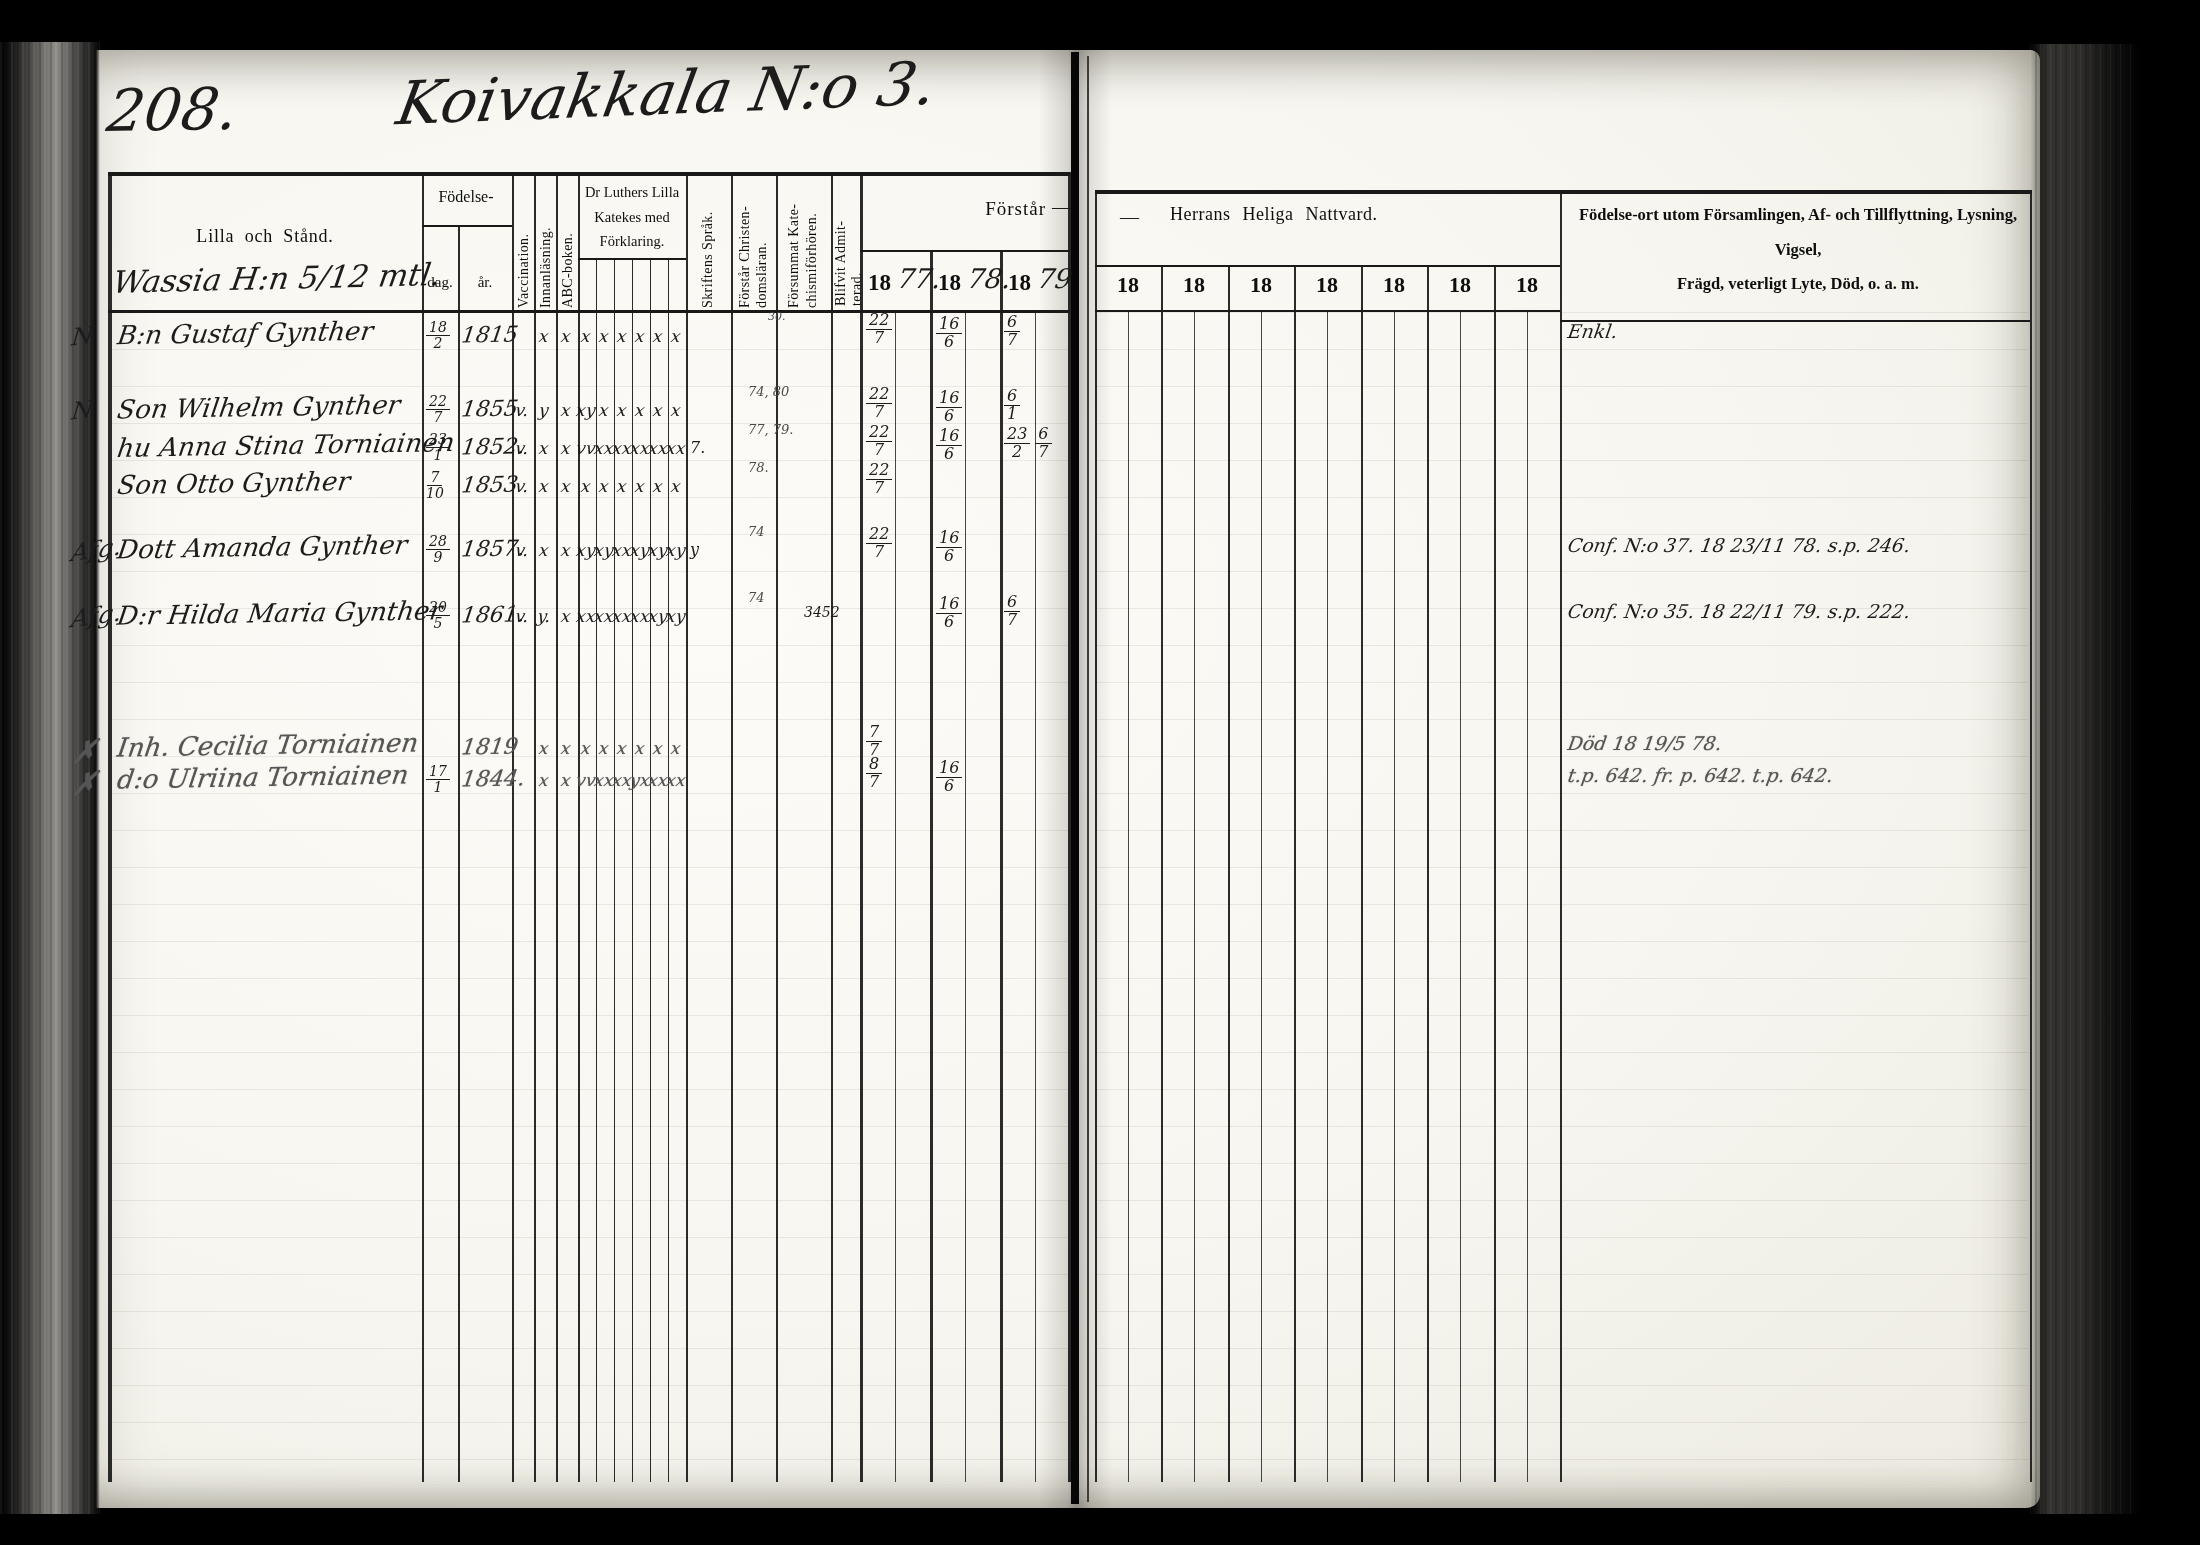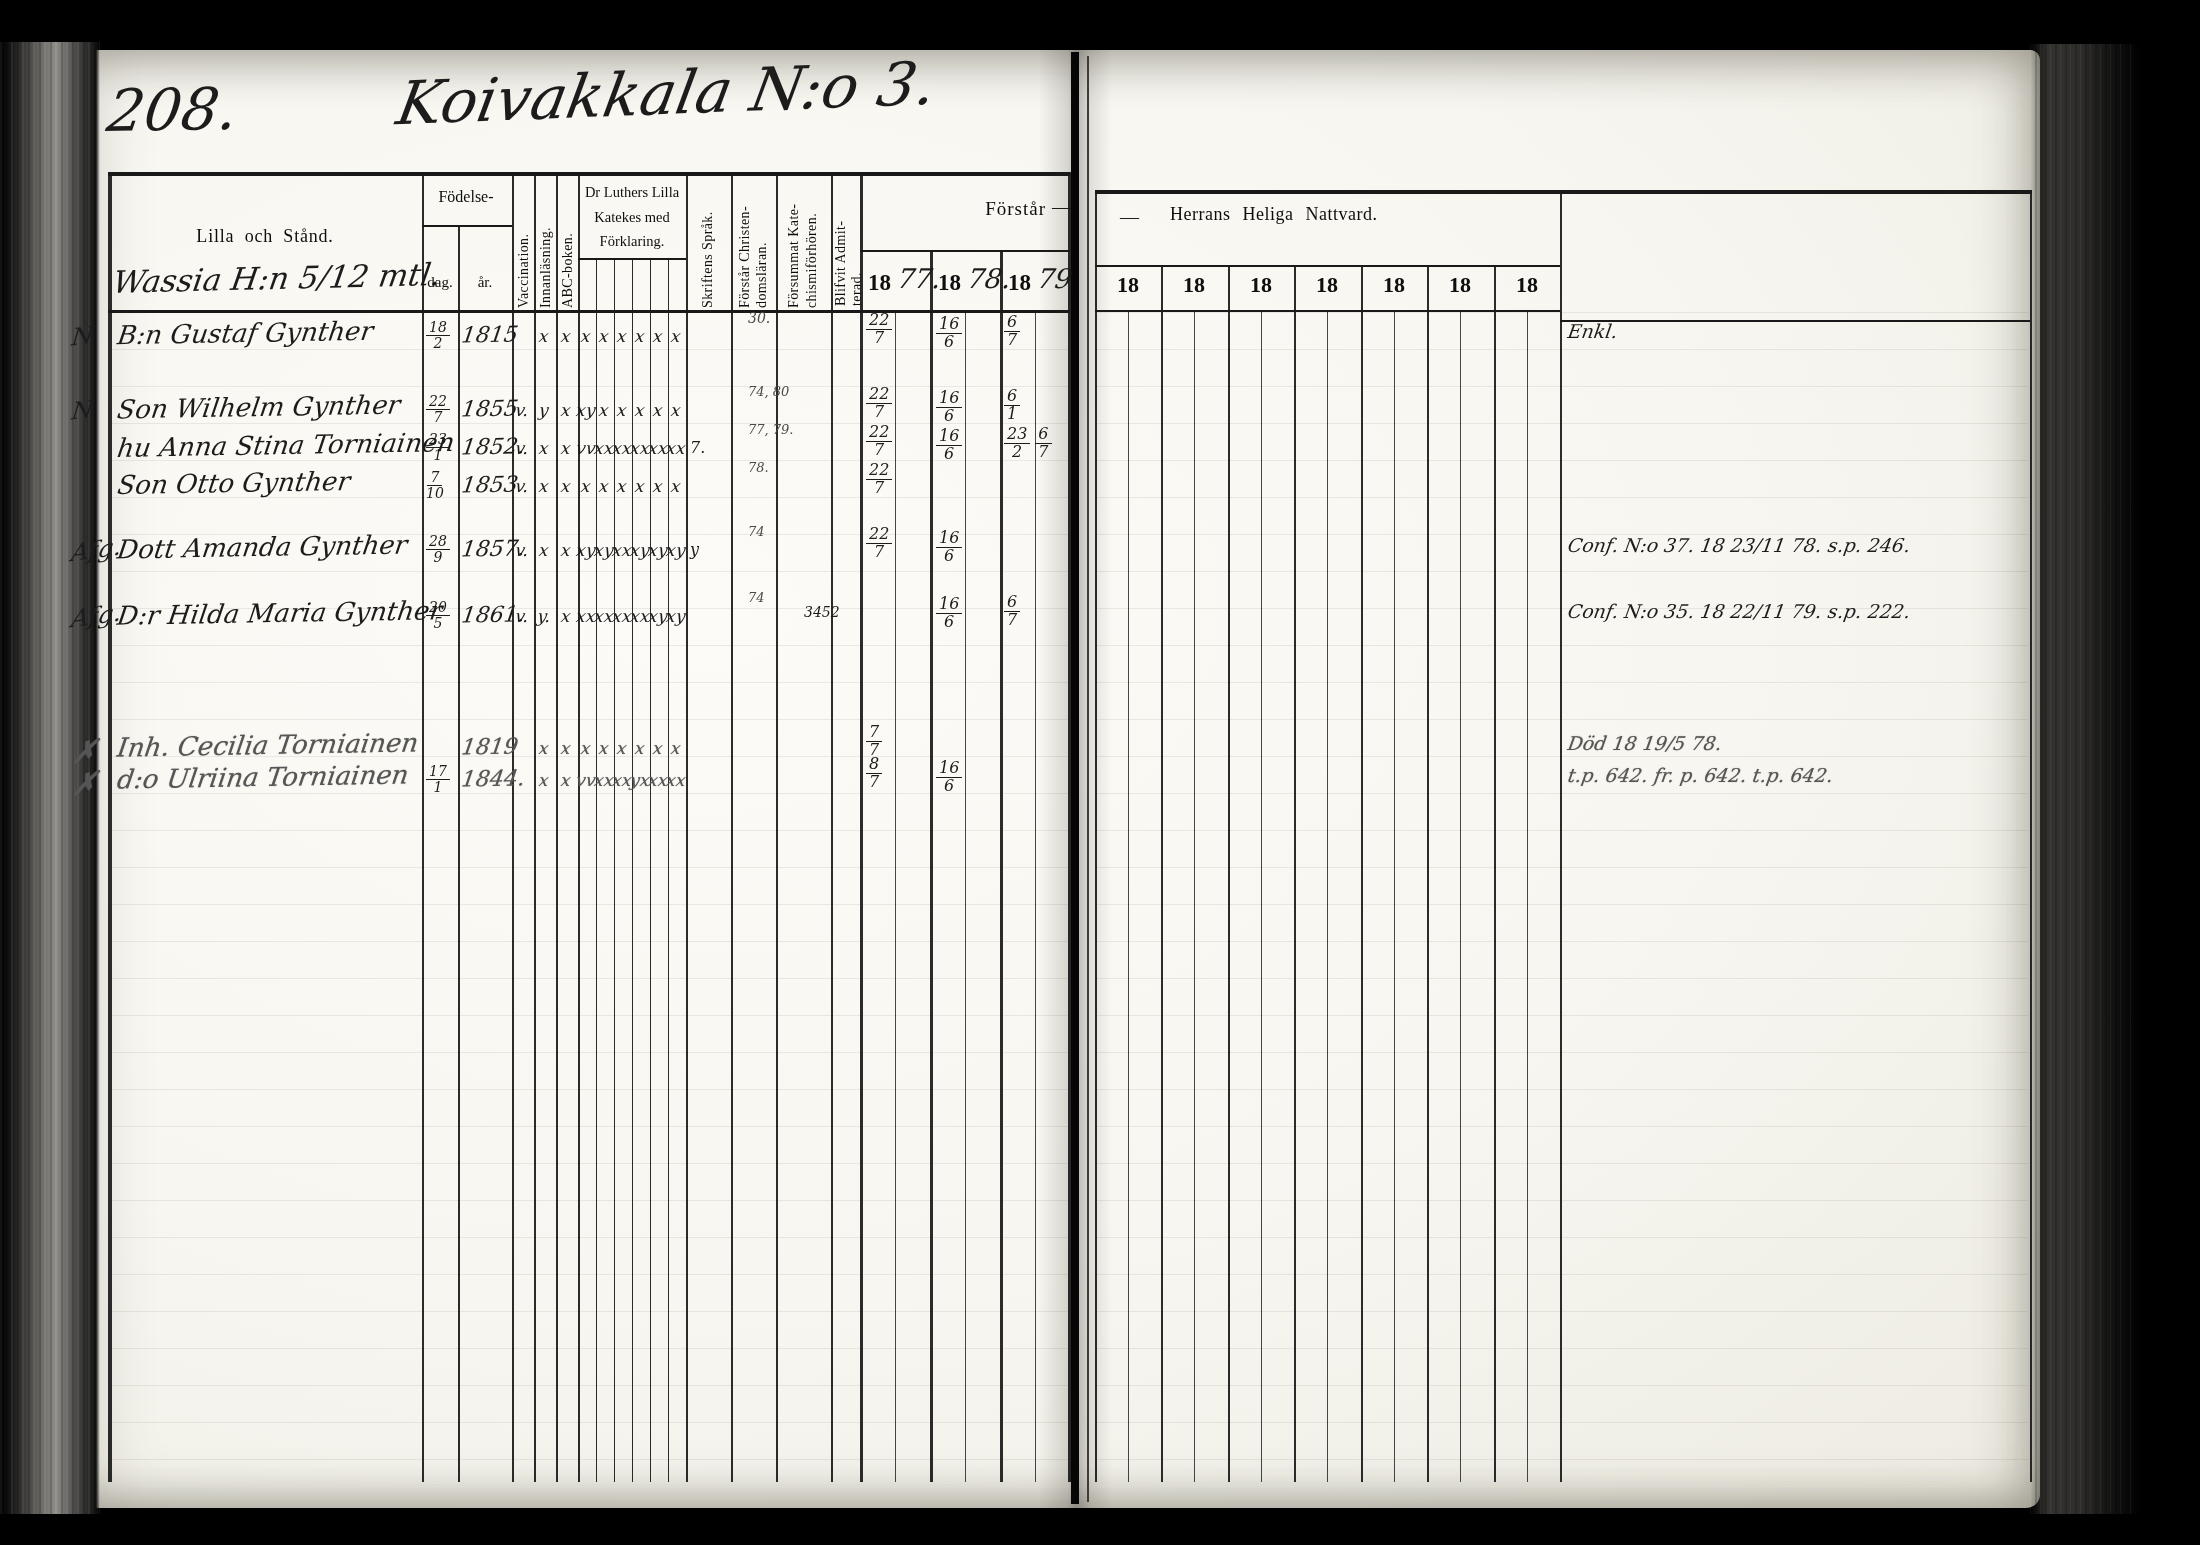--- a/index.html
+++ b/index.html
@@ -75,20 +75,24 @@
   <div class="vlabel" style="left:786px;top:178px;height:130px;">Försummat Kate-</div>
   <div class="vlabel" style="left:804px;top:178px;height:130px;">chismiförhören.</div>
   <div class="vlabel" style="left:833px;top:180px;height:126px;">Blifvit Admit-</div>
   <div class="vlabel" style="left:849px;top:180px;height:126px;">terad.</div>
 
   <div class="printed" style="left:900px;top:198px;width:146px;text-align:right;font-size:19px;letter-spacing:1px;">Förstår</div>
   <div class="printed" style="left:1052px;top:196px;font-size:19px;">—</div>
 
   <div class="printed" style="left:1120px;top:206px;font-size:19px;">—</div>
   <div class="printed" style="left:1170px;top:204px;font-size:18px;word-spacing:7px;letter-spacing:.5px;">Herrans Heliga Nattvard.</div>
+  <div class="printed ctr" style="left:1572px;top:198px;width:452px;font-size:16.5px;font-weight:bold;line-height:2.1;">
+    <div>Födelse-ort utom Församlingen, Af- och Tillflyttning, Lysning, Vigsel,</div>
+    <div>Frägd, veterligt Lyte, Död, o. a. m.</div>
+  </div>
 <div class="hline" style="left: 108px; top: 172px; width: 962px; height: 4px;"></div>
     <div class="hline" style="left: 422px; top: 225px; width: 90px; height: 2px;"></div>
     <div class="hline" style="left: 578px; top: 258px; width: 108px; height: 2px;"></div>
     <div class="hline" style="left: 860px; top: 250px; width: 210px; height: 2px;"></div>
     <div class="hline" style="left: 108px; top: 310px; width: 962px; height: 2.5px;"></div>
     <div class="vline" style="left: 108px; top: 172px; width: 4px; height: 1310px; opacity: 0.92;"></div>
     <div class="vline" style="left: 422px; top: 172px; width: 2px; height: 1310px; opacity: 0.92;"></div>
     <div class="vline" style="left: 512px; top: 172px; width: 2px; height: 1310px; opacity: 0.92;"></div>
     <div class="vline" style="left: 578px; top: 172px; width: 2px; height: 1310px; opacity: 0.92;"></div>
     <div class="vline" style="left: 686px; top: 172px; width: 2px; height: 1310px; opacity: 0.92;"></div>
@@ -153,21 +157,21 @@
     </div>
     <div class="hw skew" style="left: 462px; top: 322px; font-size: 22px;">1815</div>
     <div class="hw ctr" style="left: 531px; top: 326px; width: 26px; font-size: 17px; transform: skewX(-8deg);">x</div>
     <div class="hw ctr" style="left: 553px; top: 326px; width: 26px; font-size: 17px; transform: skewX(-8deg);">x</div>
     <div class="hw ctr" style="left: 573px; top: 326px; width: 26px; font-size: 17px; transform: skewX(-8deg);">x</div>
     <div class="hw ctr" style="left: 591px; top: 326px; width: 26px; font-size: 17px; transform: skewX(-8deg);">x</div>
     <div class="hw ctr" style="left: 609px; top: 326px; width: 26px; font-size: 17px; transform: skewX(-8deg);">x</div>
     <div class="hw ctr" style="left: 627px; top: 326px; width: 26px; font-size: 17px; transform: skewX(-8deg);">x</div>
     <div class="hw ctr" style="left: 645px; top: 326px; width: 26px; font-size: 17px; transform: skewX(-8deg);">x</div>
     <div class="hw ctr" style="left: 663px; top: 326px; width: 26px; font-size: 17px; transform: skewX(-8deg);">x</div>
-    <div class="hw" style="left: 748px; top: 310px; font-size: 14px; color: rgb(74, 74, 74);">30.</div>
+    <div class="hw" style="left: 768px; top: 310px; font-size: 11px; color: rgb(74, 74, 74);">30.</div>
     <div class="fracwrap" style="left: 866px; top: 312px; font-size: 16px;">
       <span class="frac">
         <span class="num">22</span>
         <span>7</span>
       </span>
     </div>
     <div class="fracwrap" style="left: 936px; top: 316px; font-size: 16px;">
       <span class="frac">
         <span class="num">16</span>
         <span>6</span>

